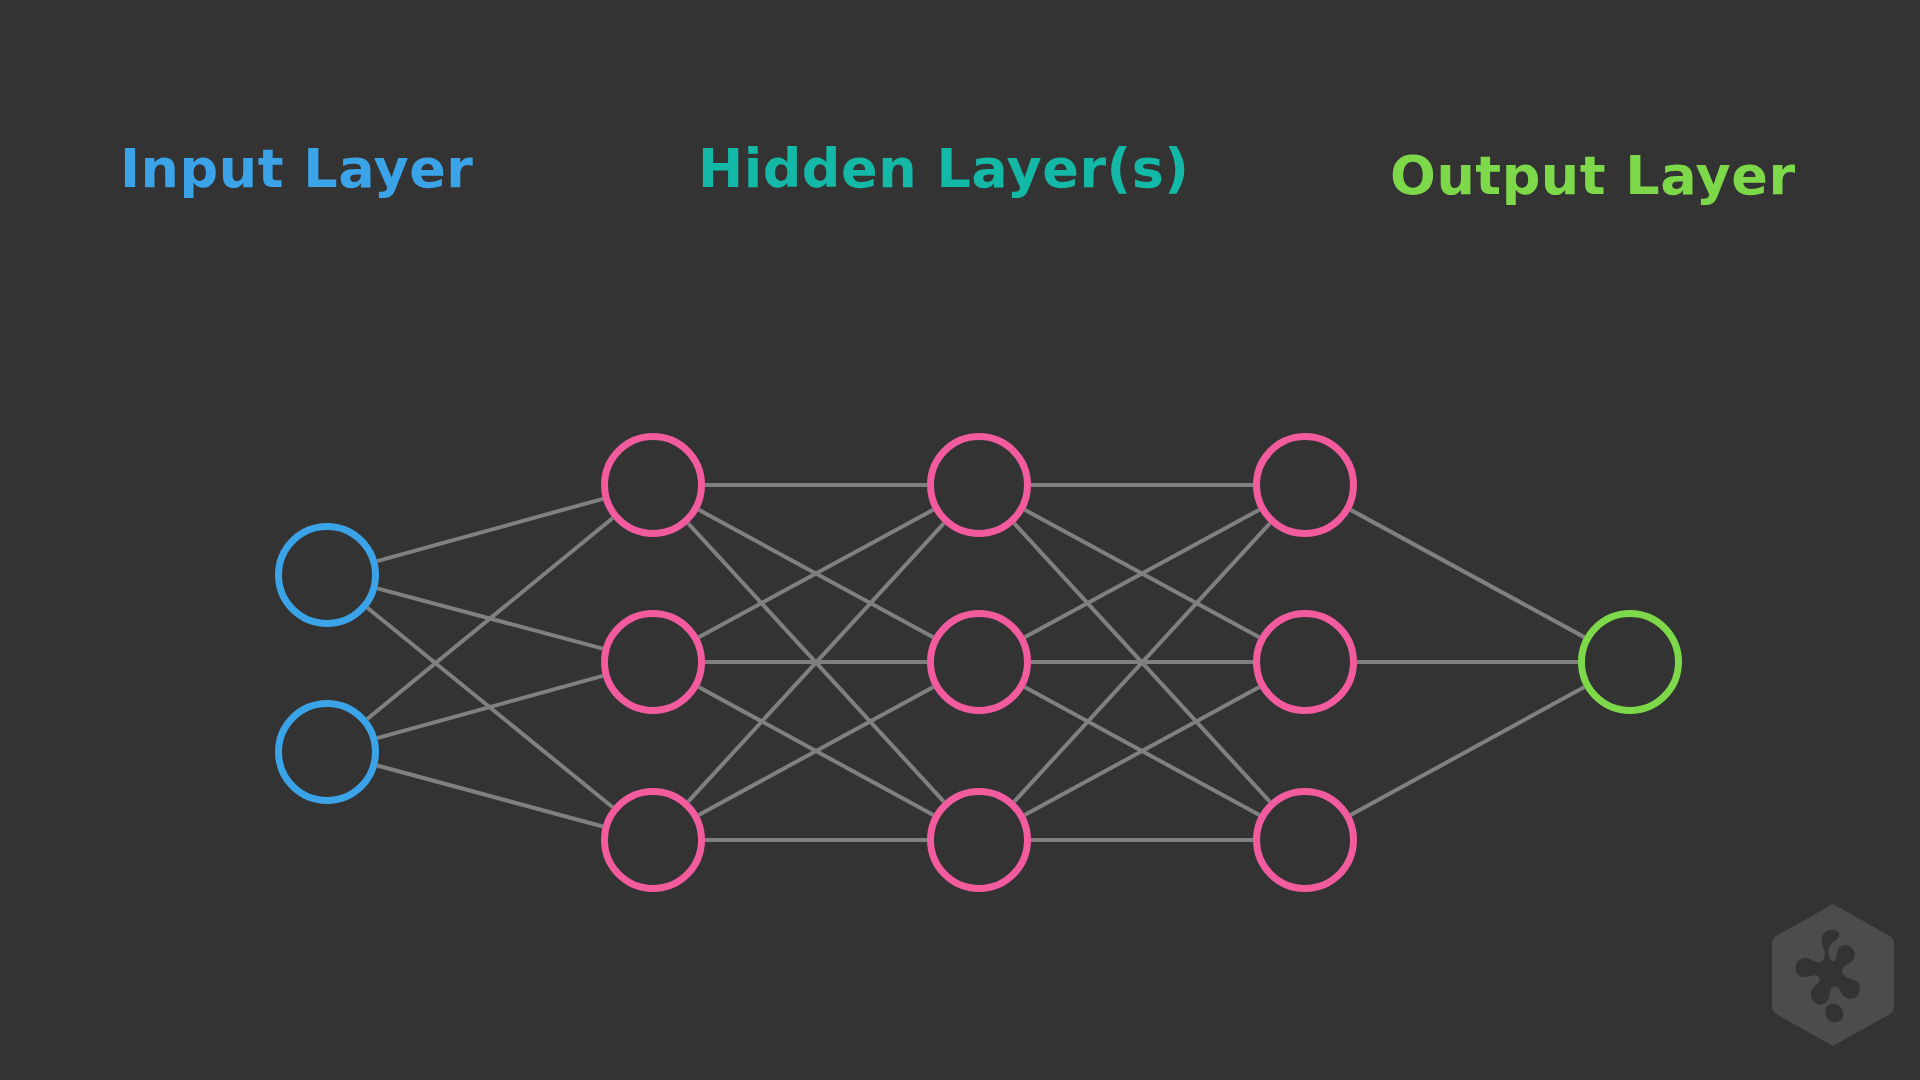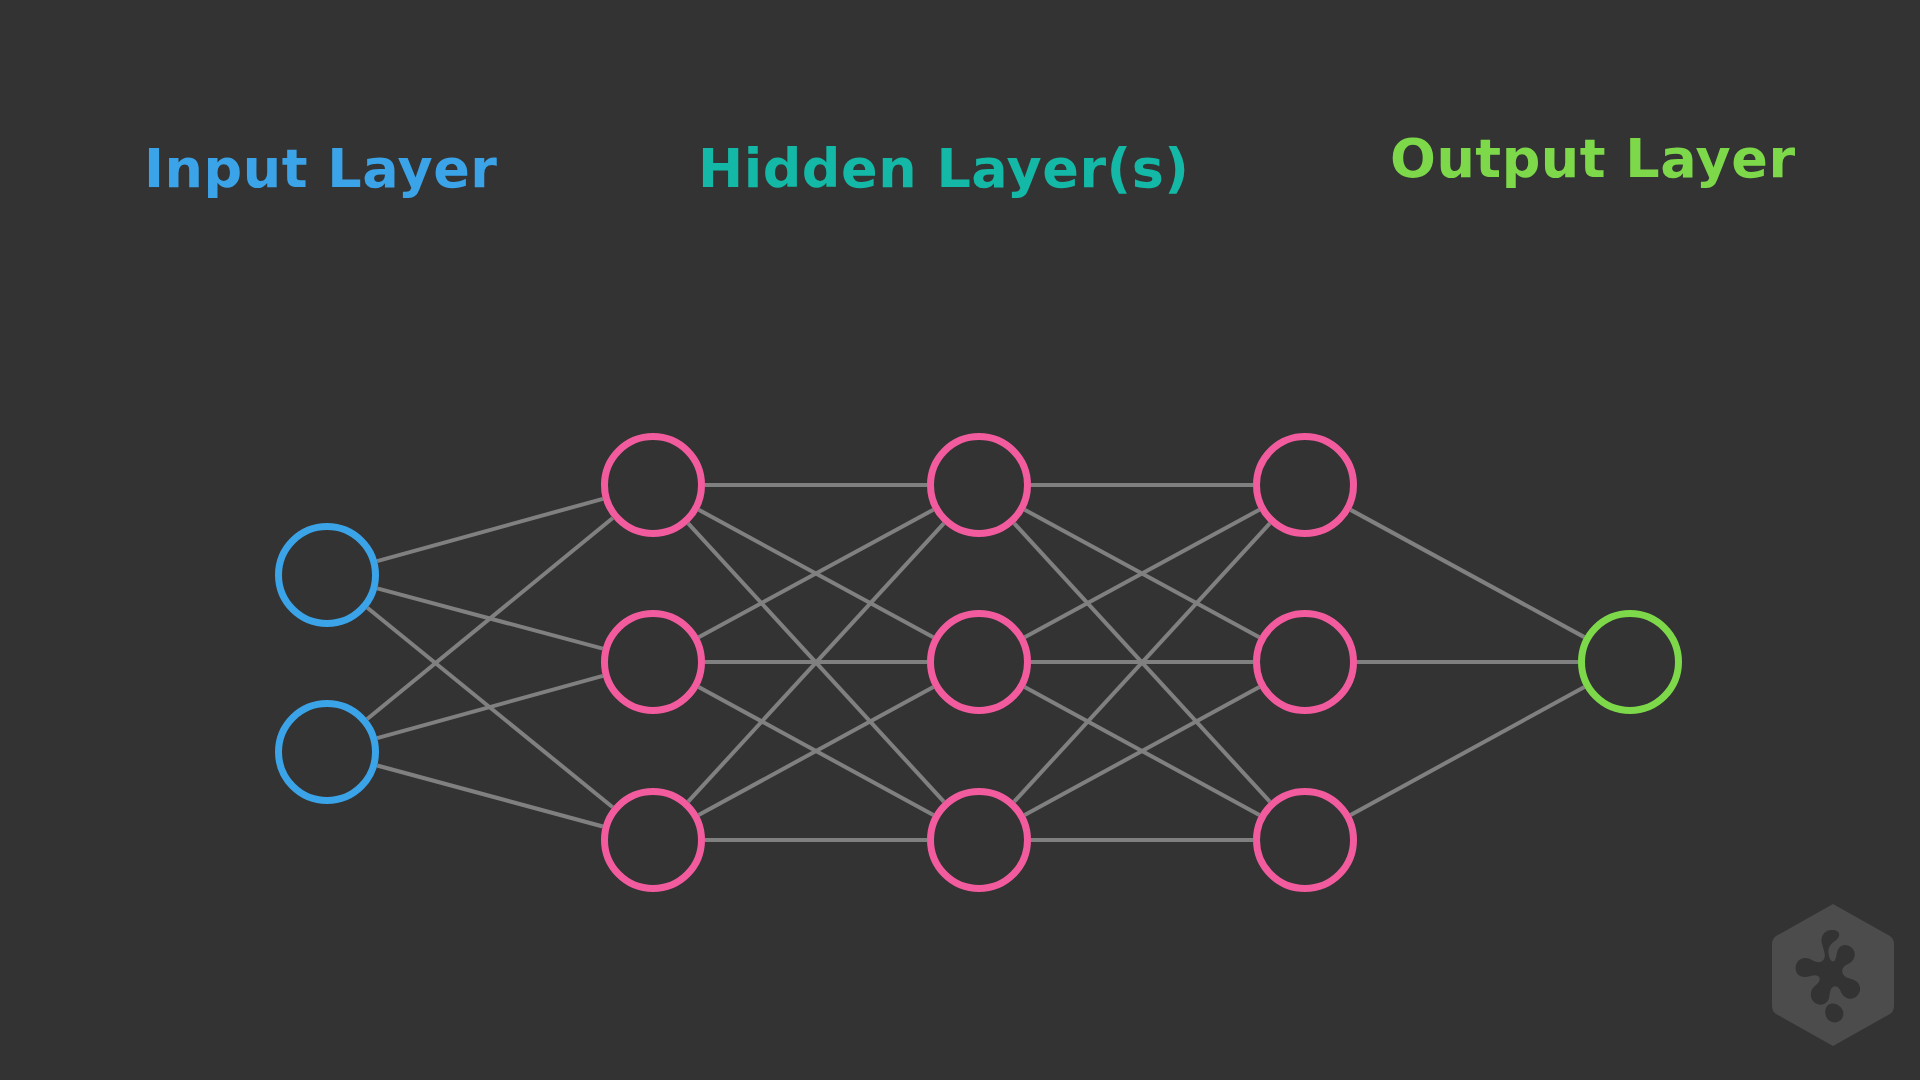--- a/index.html
+++ b/index.html
@@ -31,23 +31,23 @@
   .layer-label {
     position: absolute;
     font-family: "DejaVu Sans", "Liberation Sans", sans-serif;
     font-weight: 700;
     font-size: 54px;
     letter-spacing: 0.5px;
     white-space: nowrap;
     line-height: 1;
     user-select: none;
   }
-  #label-input  { left: 144px;  top: 142px; }
+  #label-input  { left: 120px;  top: 142px; }
   #label-hidden { left: 698px;  top: 142px; }
-  #label-output { left: 1390px; top: 132px; }
+  #label-output { left: 1390px; top: 149px; }
 
   #watermark {
     position: absolute;
     left: 1768px;
     top: 900px;
     width: 130px;
     height: 150px;
     opacity: 1;
   }
 </style>

